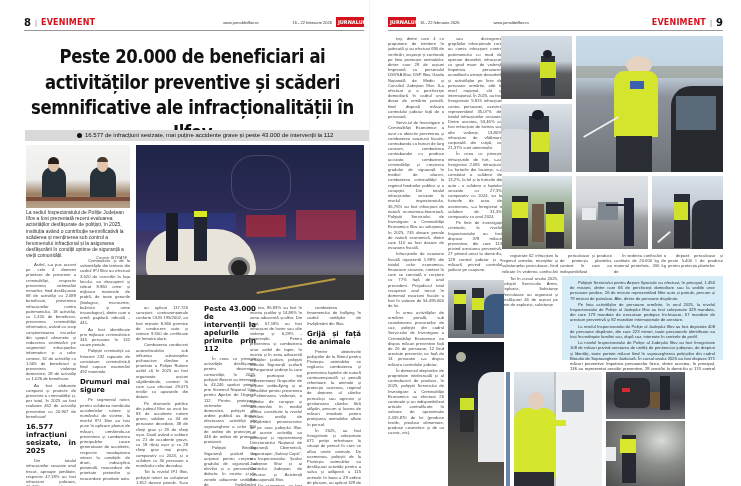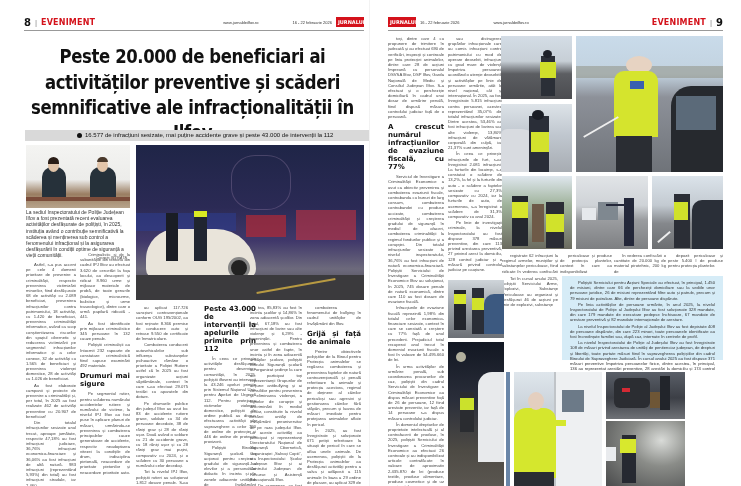--- a/index.html
+++ b/index.html
@@ -76,23 +76,24 @@
     <div style="position:absolute; left:58px; top:66px; width:13px; height:6px; background:#d9ea23;"></div>
     <div style="position:absolute; left:110px; top:70px; width:40px; height:22px; background:#b22a36; opacity:0.7;"></div>
     <div style="position:absolute; left:160px; top:65px; width:60px; height:30px; background:#c33241; opacity:0.6;"></div>
     <div style="position:absolute; left:0; top:130px; width:228px; height:25px; background:#3b3a3d;"></div>
     <div style="position:absolute; left:120px; top:140px; width:80px; height:2px; background:#b89a42; transform:rotate(-10deg);"></div>
   </div>
 
   <div class="col" style="left:26px; top:262px; width:50px; height:224px;">
     <p>Astfel, s-a pus accent pe cele 4 domenii prioritare de prevenire a criminalității, respectiv prevenirea victimizării minorilor, fiind desfășurate 68 de activități cu 2.089 beneficiari, prevenirea infracțiunilor contra patrimoniului, 18 activități, cu 1.420 de beneficiari, prevenirea criminalității informatice, având ca scop conștientizarea riscurilor din spațiul cibernetic și reducerea victimizării pe segmentul infracțiunilor informatice și a celor conexe, 32 de activități cu 1.565 de beneficiari și prevenirea violenței domestice, 28 de activități cu 1.026 de beneficiari.</p>
     <p>Au fost elaborate campanii și proiecte de prevenire a criminalității și, per total, în 2025 au fost realizate 462 de activități preventive cu 20.907 de beneficiari!</p>
+    <div class="sh">16.577 infracțiuni sesizate, în 2025</div>
     <p>Din totalul infracțiunilor sesizate anul trecut, aproape jumătate, respectiv 47,18% au fost infracțiuni judiciare, 36,76% infracțiuni economico-financiare și 36,06% au fost infracțiuni de altă natură. 983 infracțiuni (reprezentând 5,93%) din total) au fost infracțiuni stradale, iar 2.460</p>
   </div>
-  <div class="col" style="left:80px; top:252px; width:50px; height:224px;">
+  <div class="col" style="left:80px; top:258px; width:50px; height:224px;">
     <p>Criminalistic și de la subunitățile din teritoriu din cadrul IPJ Ilfov au efectuat 3.620 de cercetări la fața locului, au descoperit și ridicat 8.960 urme și mijloace materiale de probă, de toate genurile (biologice, microurme, balistice și urme traseologice), dintre care o urmă papilară ridicată - 441.</p>
     <p>Au fost identificate prin mijloace criminalistice 345 persoane în 132 cauze penale.</p>
     <p>Polițiștii criminaliști au întocmit 232 rapoarte de constatare criminalistică fiind supuse examinării 492 materiale.</p>
     <div class="sh">Drumuri mai sigure</div>
     <p>Pe segmentul rutier, pentru scăderea numărului accidentelor rutiere și numărului de victime, la nivelul IPJ Ilfov au fost puse în aplicare planuri de măsuri, urmărindu-se prevenirea și combaterea principalelor cauze generatoare de accidente, respectiv neadoptarea vitezei la condițiile de drum, indisciplina pietonală, neacordare de prioritate pietonilor și neacordare prioritate auto. De asemenea, polițiștii au urmărit depistarea persoanelor care nu respectă regimul legal de viteză, precum și a celor care conduc sub</p>
   </div>
   <div class="col" style="left:136px; top:305px; width:52px; height:181px;">
     <p>au aplicat 117.726 sancțiuni contravenționale conform OUG 195/2002, au fost reținute 8.366 permise de conducere auto și retrase 9.550 de certificate de înmatriculare.</p>
     <p>Combaterea conducerii autovehiculelor sub influența substanțelor psihoactive rămâne o prioritate a Poliției Rutiere astfel că în 2025 au fost organizate acțiuni săptămânale, context în care s-au efectuat 29.075 testări cu aparatele din dotare.</p>
     <p>Pe drumurile publice din județul Ilfov au avut loc 83 de accidente rutiere grave, soldate cu 34 de persoane decedate, 38 de răniți grav și 28 de răniți ușor. Două având o soldare cu 21 de accidente grave, cu 18 răniți ușor și cu 28 răniți grav mai puțini, comparativ cu 2024, și o scădere cu 30 persoane a numărului celor decedați.</p>
@@ -123,21 +124,20 @@
     <span class="date" style="margin-left:4px;">16 - 22 februarie 2026</span>
     <span class="site" style="margin-left:34px;">www.jurnaldeilfov.ro</span>
     <span class="sect" style="margin-left:auto;">EVENIMENT</span>
     <span class="bar">|</span>
     <span class="pnum">9</span>
   </div>
   <div class="rule" style="left:18px; width:335px;"></div>
 
   <div class="col" style="left:18px; top:36px; width:56px; height:450px;">
     <p>toți, dintre care 4 cu propunere de trimitere în judecată și au efectuat 690 de verificări, inspecții și controale pe linia protecției animalelor, dintre care 28 de acțiuni împreună cu personalul DSVSA Ilfov, DSP Ilfov, Garda Națională de Mediu și Consiliul Județean Ilfov. S-a efectuat și o percheziție domiciliară în cadrul unui dosar de urmărire penală, fiind dispusă măsura controlului judiciar față de o persoană.</p>
-    <div class="sh">A crescut numărul infracțiunilor de evaziune fiscală, cu 77%</div>
     <p>Serviciul de Investigare a Criminalității Economice a avut ca obiectiv prevenirea și combaterea evaziunii fiscale, contrabanda cu bunuri de larg consum, combaterea contrabandei cu produse accizate, combaterea criminalității și creșterea gradului de siguranță în mediul de afaceri, combaterea criminalității la regimul fondurilor publice și a corupției. Din totalul infracțiunilor sesizate la nivelul inspectoratului, 36,76% au fost infracțiuni de natură economico-financiară. Polițiștii Serviciului de Investigare a Criminalității Economice Ilfov au soluționat, în 2025, 745 dosare penale de natură economică, dintre care 110 au fost dosare de evaziune fiscală.</p>
     <p>Infracțiunile de evaziune fiscală reprezintă 1,98% din totalul celor economico-financiare sesizate, context în care se constată o creștere cu 77% față de anul precedent. Prejudiciul total recuperat anul trecut în domeniul evaziunii fiscale a fost în valoare de 54.495.660 de lei.</p>
     <p>În urma activităților de urmărire penală, sub coordonarea procurorilor de caz, polițiștii din cadrul Serviciului de Investigare a Criminalității Economice au dispus măsuri preventive față de 26 de persoane, 12 fiind arestate preventiv, iar față de 14 persoane s-a dispus măsura controlului judiciar.</p>
     <p>În domeniul drepturilor de proprietate intelectuală și al contrafacerii de produse, în 2025, polițiștii Serviciului de Investigare a Criminalității Economice au efectuat 26 controale și au indisponibilizat articole contrafăcute în valoare de aproximativ 2.435.870 de lei (produse textile, produse alimentare, produse cosmetice și de uz casnic, etc).</p>
 
   </div>
   <div class="col" style="left:78px; top:36px; width:54px; height:240px;">
     <p>sau distrugerea grupărilor infracționale care au comis infracțiuni contra patrimoniului cu mod de operare deosebit, infracțiuni cu grad mare de violență împotriva persoanei, acordând o atenție deosebită și activităților pe linie de persoane urmărite, atât la nivel național, cât și internațional. În 2025, au fost înregistrate 5.815 infracțiuni contra persoanei, acestea reprezentând 35,07% din totalul infracțiunilor sesizate. Dintre acestea, 53,46% au fost infracțiuni de lovirea sau alte violențe, 13,80% infracțiuni de vătămare corporală din culpă, iar 21,37% sunt amenințări.</p>
     <p>În ceea ce privește infracțiunile de furt, s-au înregistrat 2.081 infracțiuni. La furturile din locuințe, s-a constatat o scădere de 13,2%, la fel și la furturile din auto - o scădere a faptelor sesizate cu 27,3% comparativ cu 2024, iar la furturile de auto, de asemenea, s-a înregistrat o scădere de 31,3% comparativ cu anul 2024.</p>
     <p>Pe linie de investigații criminale, la nivelul Inspectoratului au fost dispuse 378 măsuri preventive, din care 113 privind arestarea preventivă, 27 privind arest la domiciliu, 128 control judiciar și o măsură privind controlul judiciar pe cauțiune.</p>

